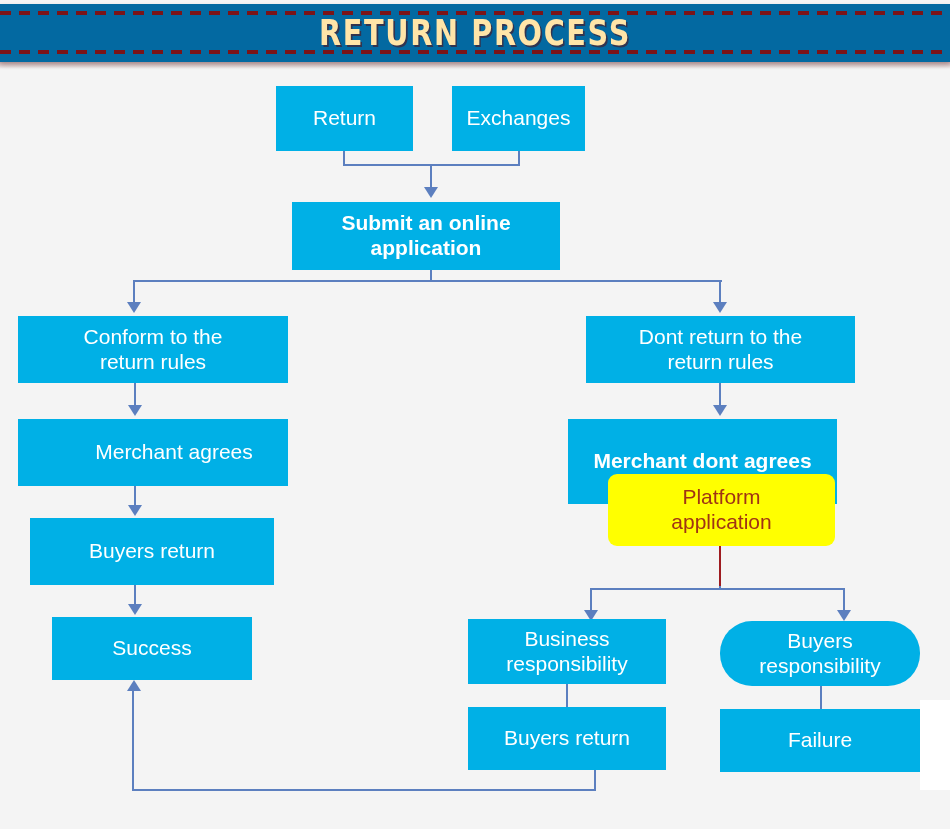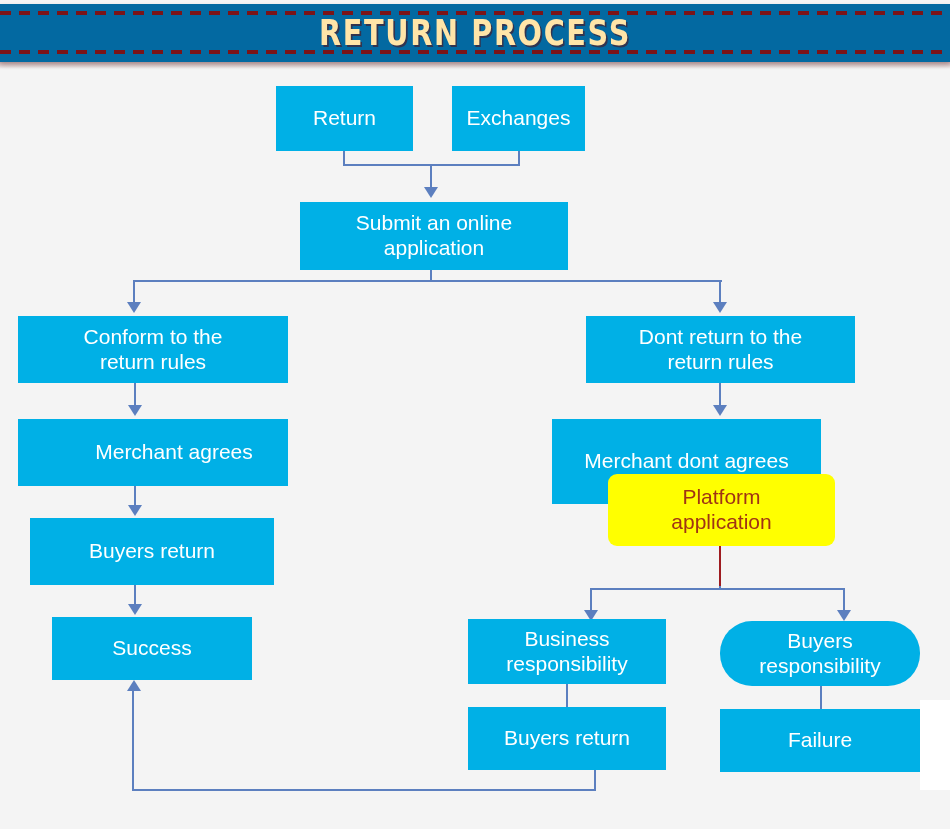--- a/index.html
+++ b/index.html
@@ -181,21 +181,21 @@
   <div class="arrow-up" style="left:127px; top:680px;"></div>
 
   <div class="node" style="left:276px; top:86px; width:137px; height:65px;">
     <span>Return</span>
   </div>
 
   <div class="node" style="left:452px; top:86px; width:133px; height:65px;">
     <span>Exchanges</span>
   </div>
 
-  <div class="node" style="left:300px; top:202px; width:268px; height:68px;">
+  <div class="node" style="left:292px; top:202px; width:268px; height:68px;font-weight:bold;">
     <span>
       <span>Submit an online</span><br>
       <span>application</span>
     </span>
   </div>
 
   <div class="node" style="left:18px; top:316px; width:270px; height:67px;">
     <span>
       <span>Conform to the</span><br>
       <span>return rules</span>
@@ -206,21 +206,21 @@
     <span>
       <span>Dont return to the</span><br>
       <span>return rules</span>
     </span>
   </div>
 
   <div class="node" style="left:18px; top:419px; width:270px; height:67px;padding-left:48px;">
     <span>Merchant agrees</span>
   </div>
 
-  <div class="node" style="left:552px; top:419px; width:269px; height:85px;">
+  <div class="node" style="left:568px; top:419px; width:269px; height:85px;font-weight:bold;">
     <span>Merchant dont agrees</span>
   </div>
 
   <div class="node yellow" style="left:608px; top:474px; width:227px; height:72px;">
     <span>
       <span>Platform</span><br>
       <span>application</span>
     </span>
   </div>
 

